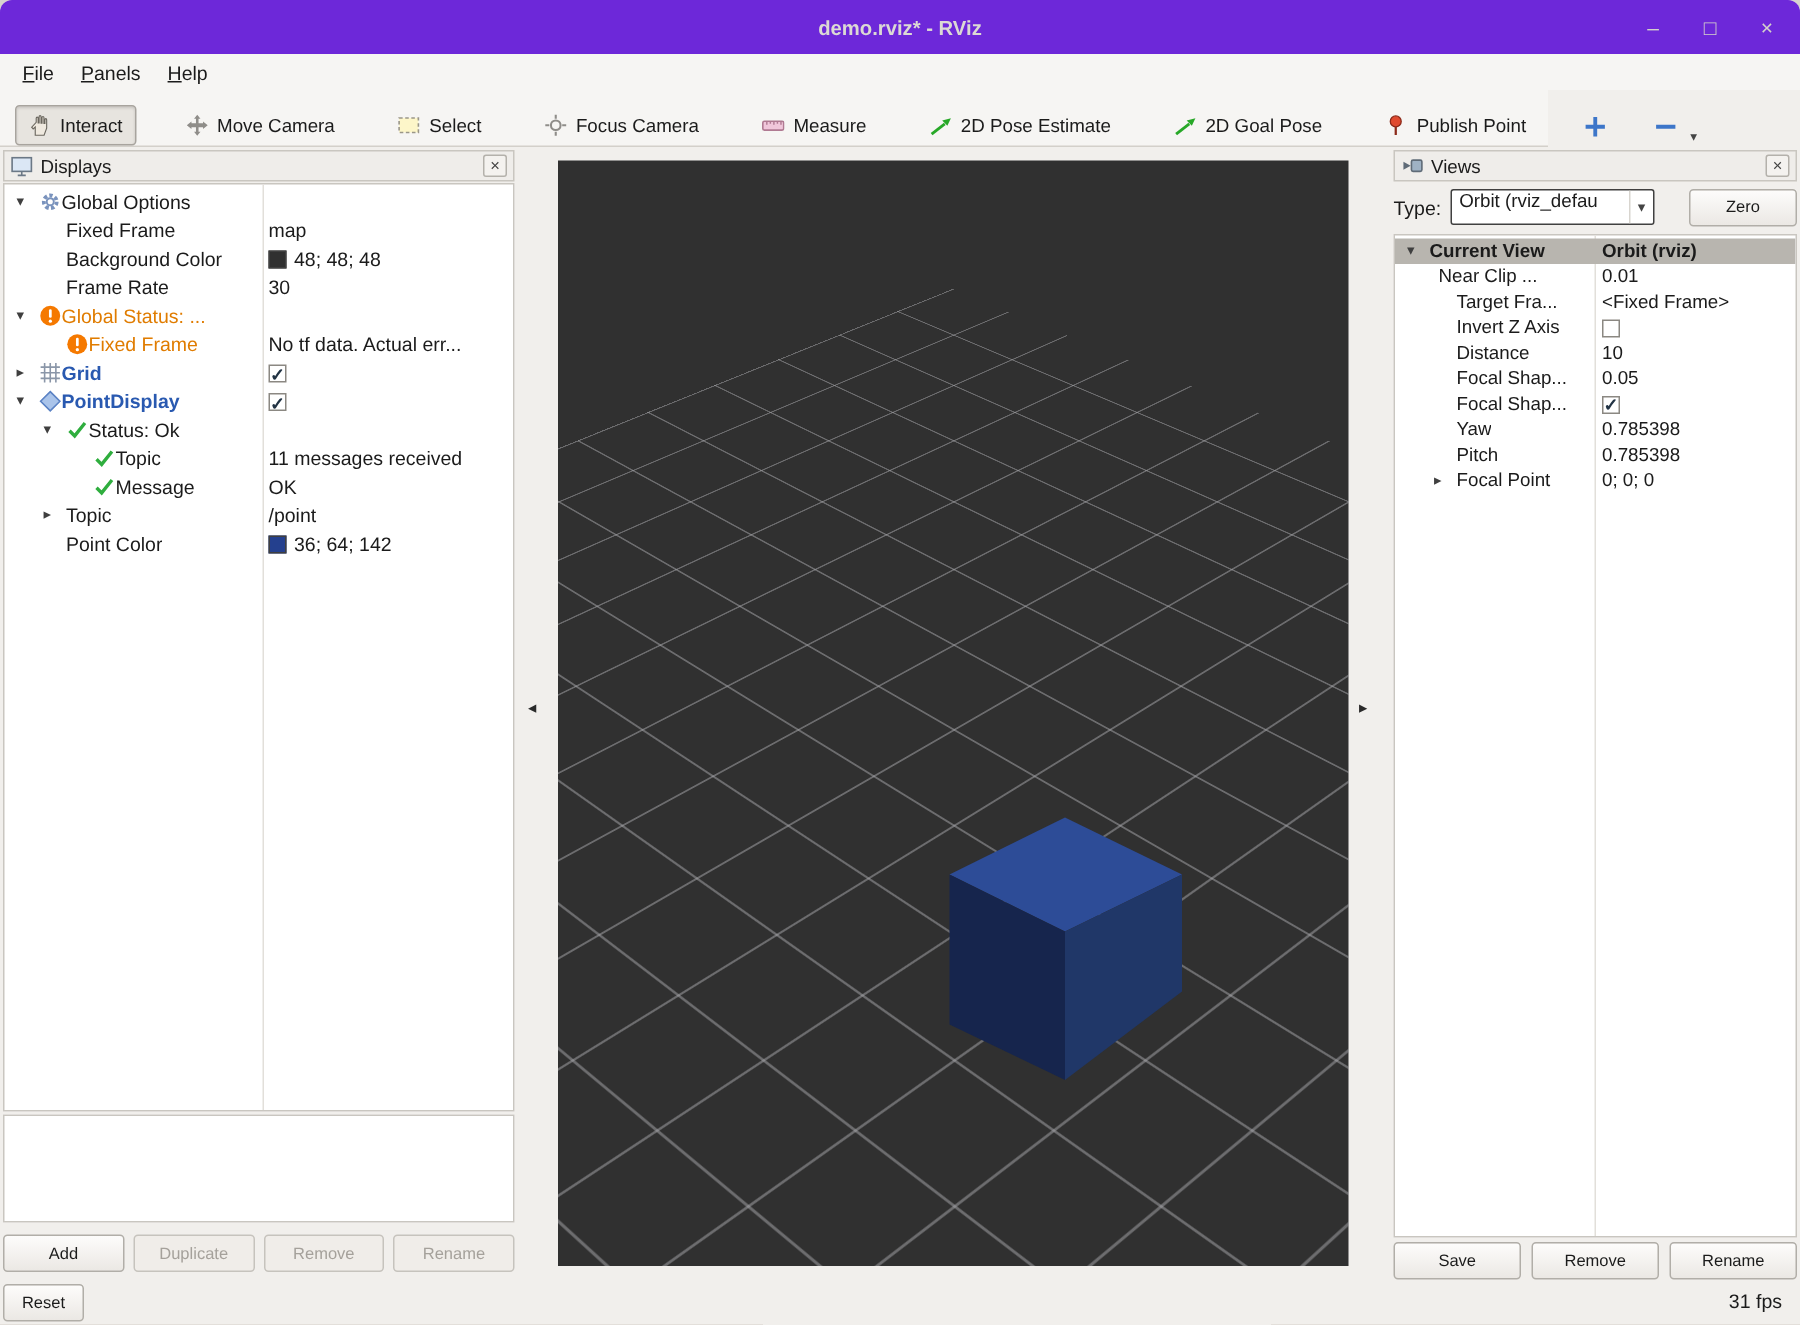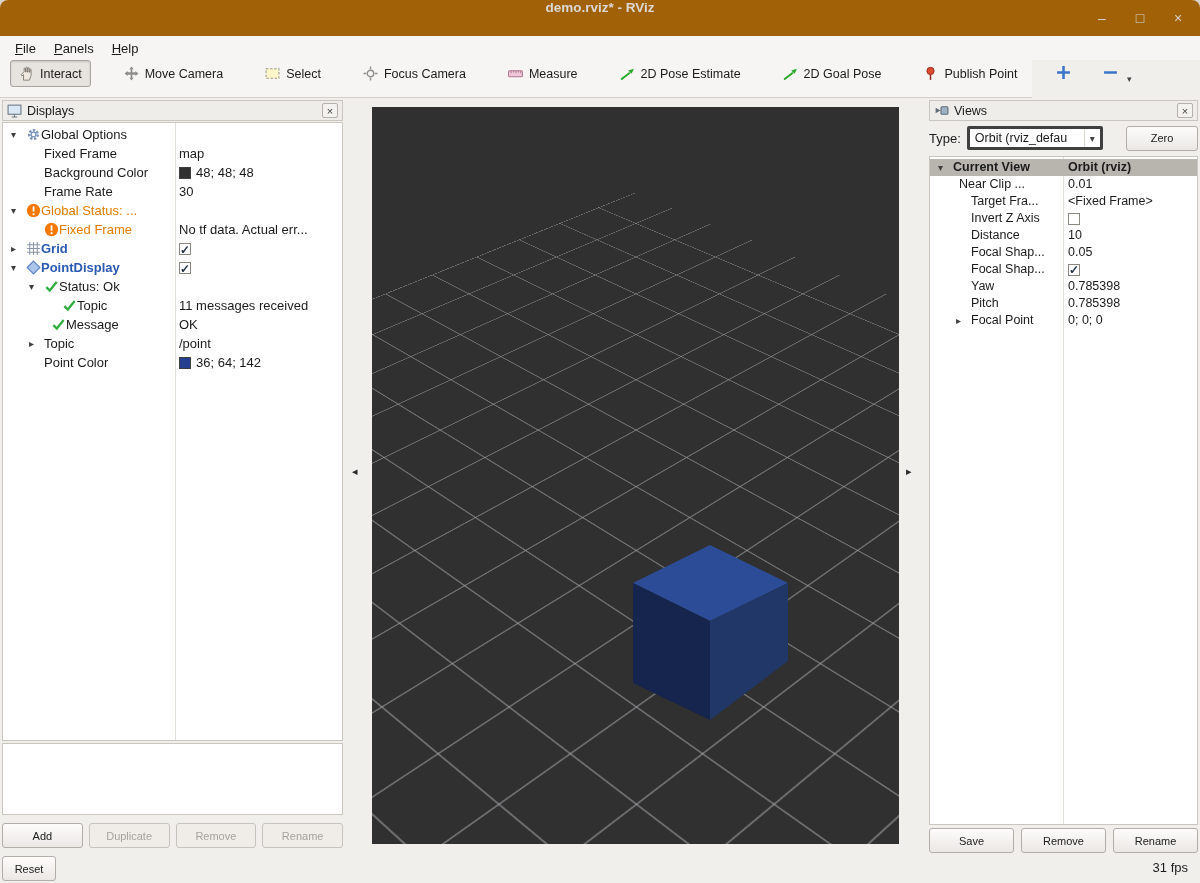--- a/index.html
+++ b/index.html
@@ -1,34 +1,34 @@
 <!DOCTYPE html>
 <html><head>
 <meta charset="utf-8">
 <style>
 *{margin:0;padding:0;box-sizing:border-box}
 html,body{background:#d8d4ce}
 .app{position:relative;width:1200px;height:883px;background:#f1efec;overflow:hidden;
   font-family:"Liberation Sans",sans-serif;font-size:13px;color:#1b1b1b;cursor:default;border-radius:8px 8px 0 0}
 
 
-.titlebar{position:absolute;left:0;top:0;width:1200px;height:36px;background:#a16207;
-  display:flex;justify-content:center}
+.titlebar{position:absolute;left:0;top:0;width:1200px;height:36px;background:#6d28d9;
+  display:flex;align-items:center;justify-content:center}
 .titlebar .title{color:#dcd9d4;font-weight:bold;font-size:13.5px}
 .win-controls{position:absolute;right:14px;top:0;height:36px;display:flex;align-items:center;gap:22px;
   color:#d4d1cb;font-size:14px}
 .win-controls span{width:16px;text-align:center}
 
 
 .menubar{position:absolute;left:0;top:36px;width:1200px;height:24px;background:#f6f5f3;
   display:flex;align-items:center;padding-left:6px}
 .menu-item{padding:3px 9px;font-size:13px}
 .menu-item::first-letter{text-decoration:underline}
 .toolbar{position:absolute;left:0;top:60px;width:1032px;height:38px;background:#f6f5f3;
-  border-bottom:1px solid #d3d0ca;display:flex;align-items:flex-start;padding:0 10px}
+  border-bottom:1px solid #d3d0ca;display:flex;align-items:flex-end;padding:0 10px}
 .tools{display:flex;align-items:center;gap:24px}
 .tool{display:flex;align-items:center;gap:6px;font-size:12.5px;padding:5px 8px;
   border:1px solid transparent;border-radius:3px;white-space:nowrap}
 .tool.active{background:#e7e4df;border-color:#a8a49e;box-shadow:inset 0 1px 2px rgba(0,0,0,.15)}
 .tool-extra{display:flex;align-items:center;gap:20px;margin-left:24px}
 .tool-btn{position:relative;display:flex;align-items:center;padding:5px 6px}
 .menu-corner{position:absolute;right:-7px;bottom:1px;font-size:9px;color:#444}
 .ic{display:inline-flex;width:15px;height:15px;flex:0 0 15px;align-items:center;justify-content:center}
 .ic svg{width:100%;height:100%}
 
@@ -60,22 +60,22 @@
 .dbuttons{position:absolute;left:2px;top:823px;width:341px;display:flex;gap:6px}
 .vbuttons{position:absolute;left:929px;top:828px;width:269px;display:flex;gap:7px}
 .btn{height:25px;display:flex;align-items:center;justify-content:center;
   background:linear-gradient(#fdfcfb,#ebe8e4);border:1px solid #b1aea8;border-radius:3px;font-size:11px;color:#1b1b1b}
 .dbuttons .btn,.vbuttons .btn{flex:1}
 .btn.disabled{color:#a5a19b;background:#f0EDE9;background:#f0ede9;border-color:#c6c3bd}
 .reset{position:absolute;left:2px;top:856px;width:54px}
 
 
 .vtype{position:absolute;left:929px;top:125px;width:269px;height:26px;display:flex;align-items:center;gap:6px}
-.combo{width:136px;height:24px;background:#fff;border:3px solid #404040;border-radius:2px;
-  display:flex;align-items:center;font-size:12.5px;padding-left:5px;overflow:hidden}
+.combo{width:136px;height:24px;background:#fff;border:1px solid #404040;border-radius:2px;
+  display:flex;font-size:12.5px;padding-left:5px;overflow:hidden}
 .combo-text{flex:1;white-space:nowrap;overflow:hidden}
 .combo-arrow{width:16px;align-self:stretch;display:flex;align-items:center;justify-content:center;
   color:#444;font-size:10px;border-left:1px solid #d8d5cf}
 .zero{width:72px;margin-left:auto}
 
 
 .viewport{position:absolute;left:372px;top:107px;width:527px;height:737px;background:#303030;overflow:hidden}
 .grid-plane{position:absolute;left:-637px;top:-300px;width:1800px;height:1800px;
   background-image:
     repeating-linear-gradient(0deg,rgba(168,168,172,.5) 0 2px,transparent 2px 90px),
@@ -314,21 +314,21 @@
         <span class="ic">
           <svg viewBox="0 0 14 14">
             <path d="M2.2 7.6 5.4 10.8 11.8 2.8" stroke="#2fae3e" stroke-width="2.1" fill="none"></path>
           </svg>
         </span>
         <span class="tlabel">Topic</span>
         <span class="tval" style="left: 176px;">
           <span>11 messages received</span>
         </span>
       </div>
-      <div class="trow" style="padding-left: 33px;">
+      <div class="trow" style="padding-left: 44px;">
         <span class="exp"></span>
         <span class="ic">
           <svg viewBox="0 0 14 14">
             <path d="M2.2 7.6 5.4 10.8 11.8 2.8" stroke="#2fae3e" stroke-width="2.1" fill="none"></path>
           </svg>
         </span>
         <span class="tlabel">Message</span>
         <span class="tval" style="left: 176px;">
           <span>OK</span>
         </span>

